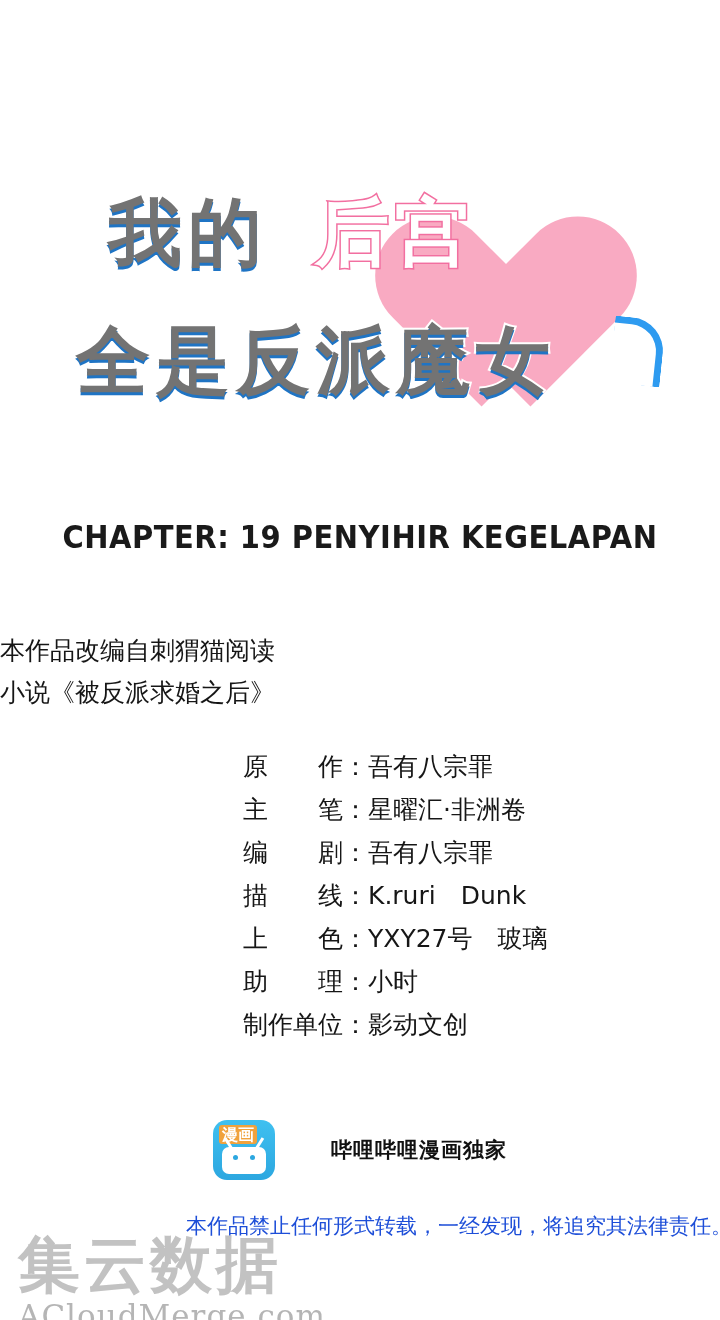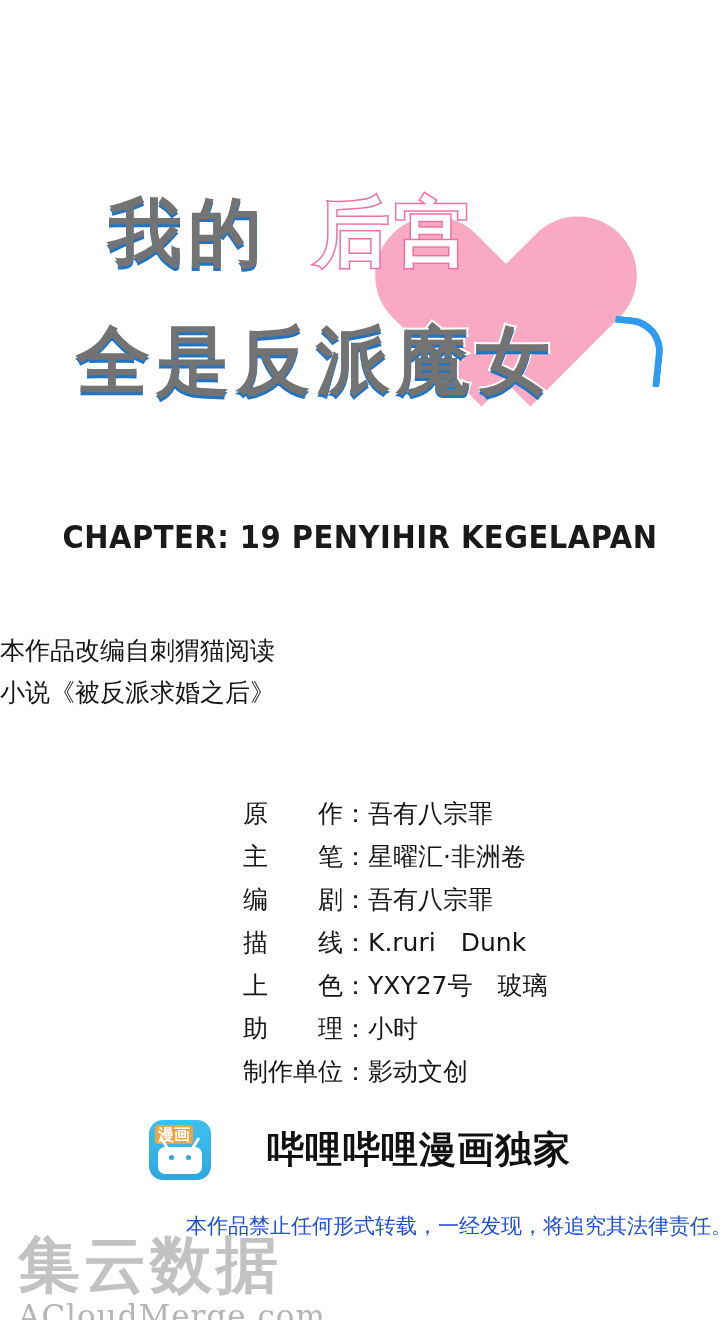--- a/index.html
+++ b/index.html
@@ -140,21 +140,20 @@
     font-family: "DejaVu Sans", sans-serif;
     color: #161616;
   }
   .credit-row {
     height: 43px;
     line-height: 43px;
     white-space: nowrap;
   }
   .credit-role {
     display: inline-block;
-    margin-top: 47px;
   }
   .credit-sep {
     display: inline-block;
   }
   .credit-value {
     display: inline-block;
   }
 
   
   .publisher {
@@ -215,21 +214,21 @@
     position: absolute;
     bottom: 30px;
     width: 3px;
     height: 13px;
     background: #ffffff;
   }
   .bili-icon .ear-l { left: 14px; transform: rotate(-32deg); }
   .bili-icon .ear-r { right: 14px; transform: rotate(32deg); }
 
   .publisher-text {
-    font-size: 37px;
+    font-size: 21px;
     font-weight: bold;
     font-family: Liberation Sans, sans-serif;
     color: #111111;
     letter-spacing: 1px;
     padding-left: 40px;
   }
 
   
   .legal {
     position: absolute;

